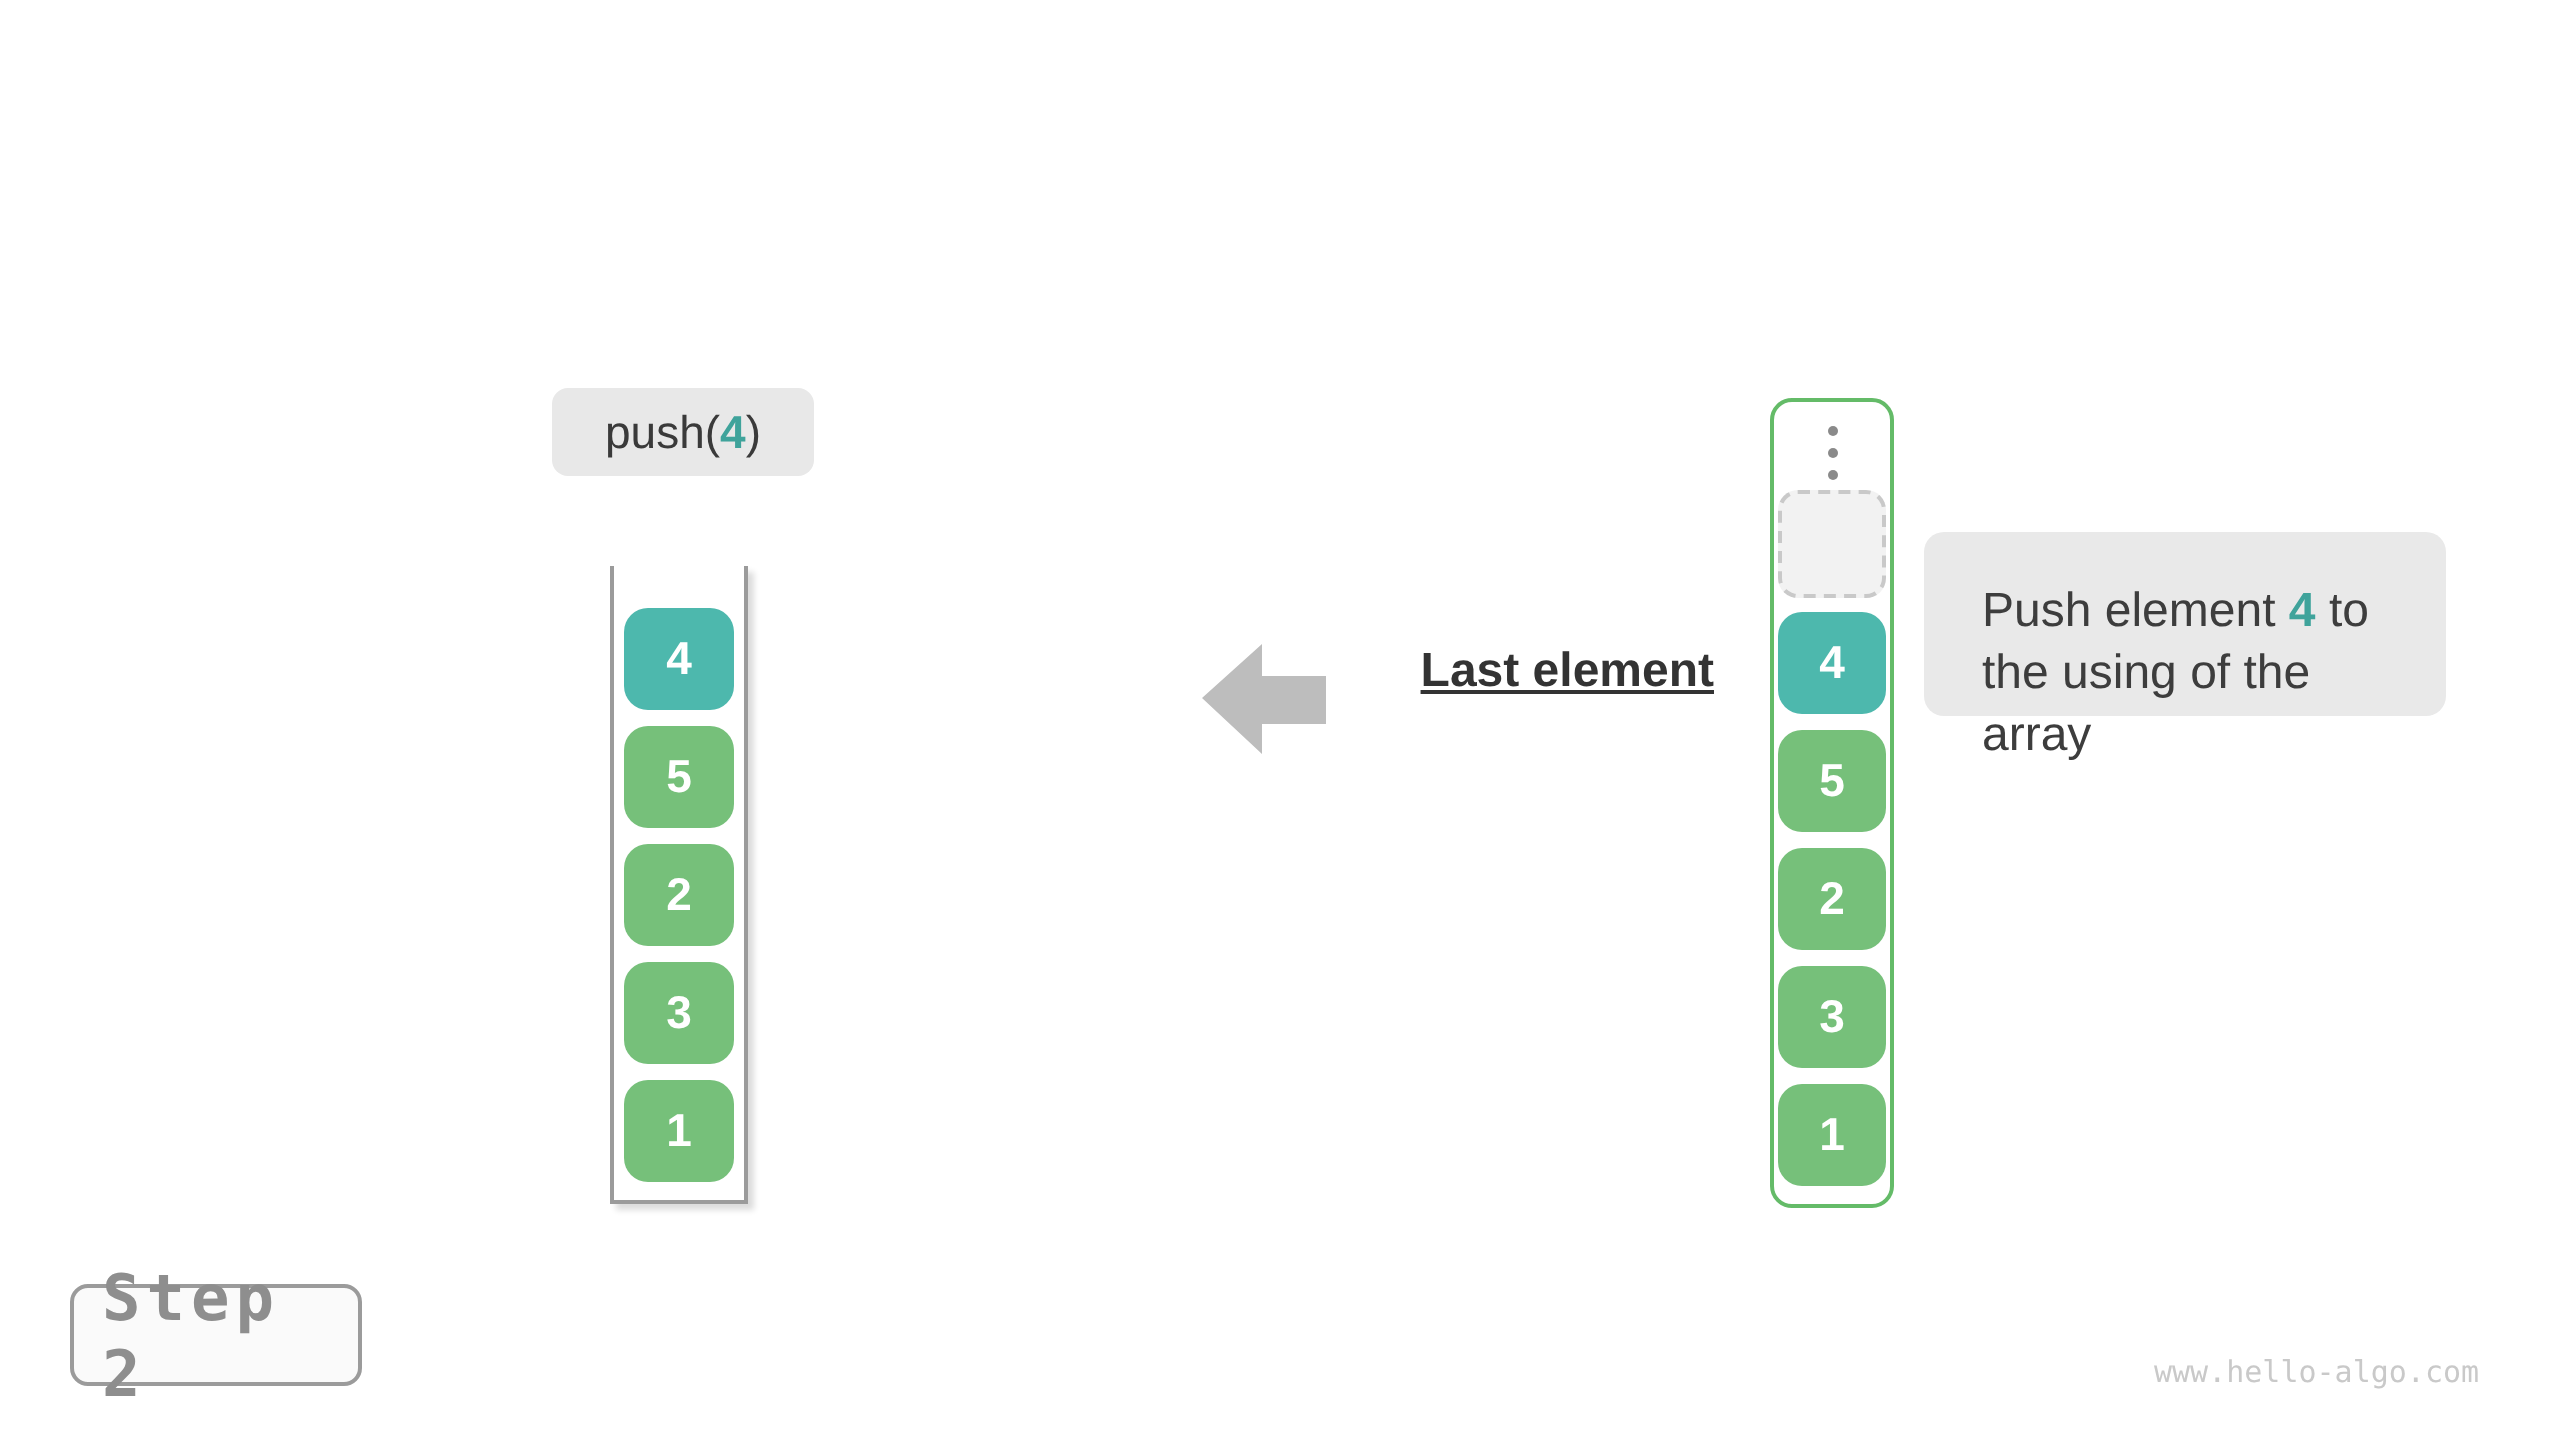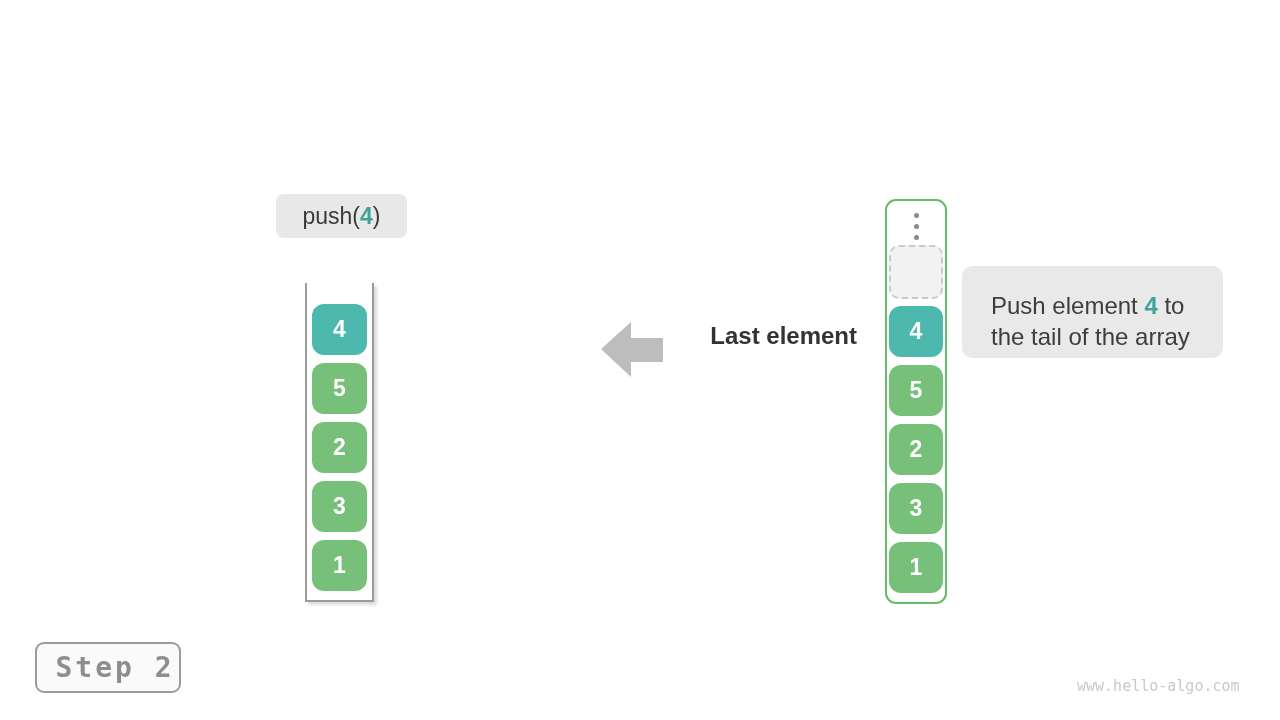--- a/index.html
+++ b/index.html
@@ -64,21 +64,21 @@
   }
 
   .label-bold {
     position: absolute;
     font-size: 24px;
     font-weight: bold;
     color: #333333;
     text-align: right;
     width: 200px;
   }
-  .label-last { left: 657px; top: 322px; }
+  .label-last { left: 657px; top: 322px; text-decoration: underline; }
   .label-first { left: 655px; top: 553px; }
 
   .caption {
     position: absolute;
     left: 440px; top: 427px;
     width: 400px;
     text-align: center;
     font-size: 24px;
     color: #949494;
   }
@@ -142,21 +142,21 @@
     position: absolute;
     left: 35px; top: 642px;
     width: 146px; height: 51px;
     box-sizing: border-box;
     background: #fafafa;
     border: 2px solid #9b9b9b;
     border-radius: 9px;
     display: flex; align-items: center; justify-content: center;
     font-family: "DejaVu Sans Mono", monospace;
     font-weight: bold;
-    font-size: 28px;
+    font-size: 32px;
     letter-spacing: 3px;
     color: #8e8e8e;
     padding-left: 14px;
   }
 
   
   .watermark {
     position: absolute;
     left: 1077px; top: 677px;
     font-family: "DejaVu Sans Mono", monospace;
@@ -194,19 +194,19 @@
     <div class="dashed-slot"></div>
     <div class="cells">
         <div class="cell cell-top" style="background: rgb(77, 184, 173);">4</div>
         <div class="cell" style="background: rgb(118, 192, 122);">5</div>
         <div class="cell" style="background: rgb(118, 192, 122);">2</div>
         <div class="cell" style="background: rgb(118, 192, 122);">3</div>
         <div class="cell" style="background: rgb(118, 192, 122);">1</div>
       </div>
   </div>
 
-  <div class="tooltip"><span>Push element </span><span class="teal-text">4</span><span> to</span><br><span>the tail of the array</span></div>
+  <div class="tooltip"><span>Push element </span><span class="teal-text">4</span><span> to</span><br><span>the using of the array</span></div>
 
   <div class="step-badge">Step 2</div>
 
   <div class="watermark">www.hello-algo.com</div>
 
 </div>
 
 </body></html>

